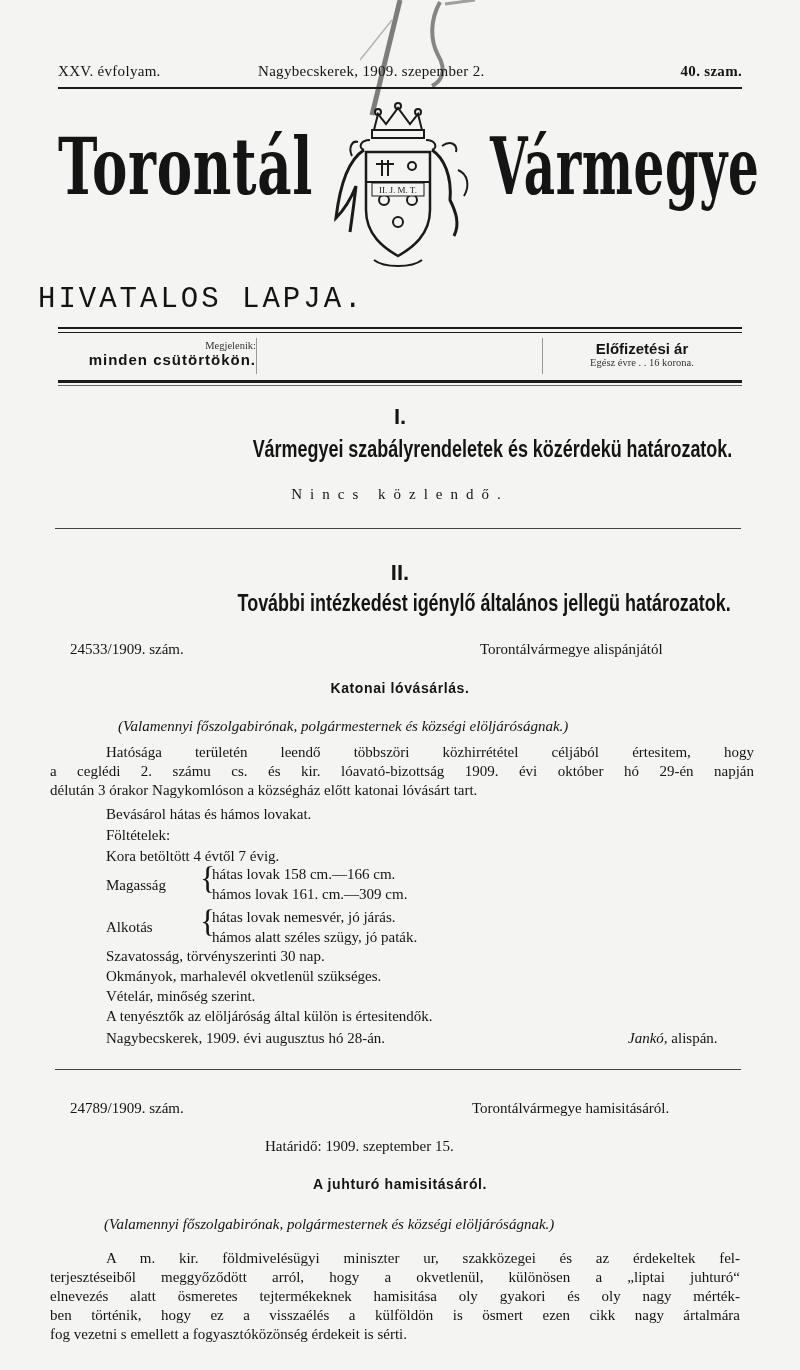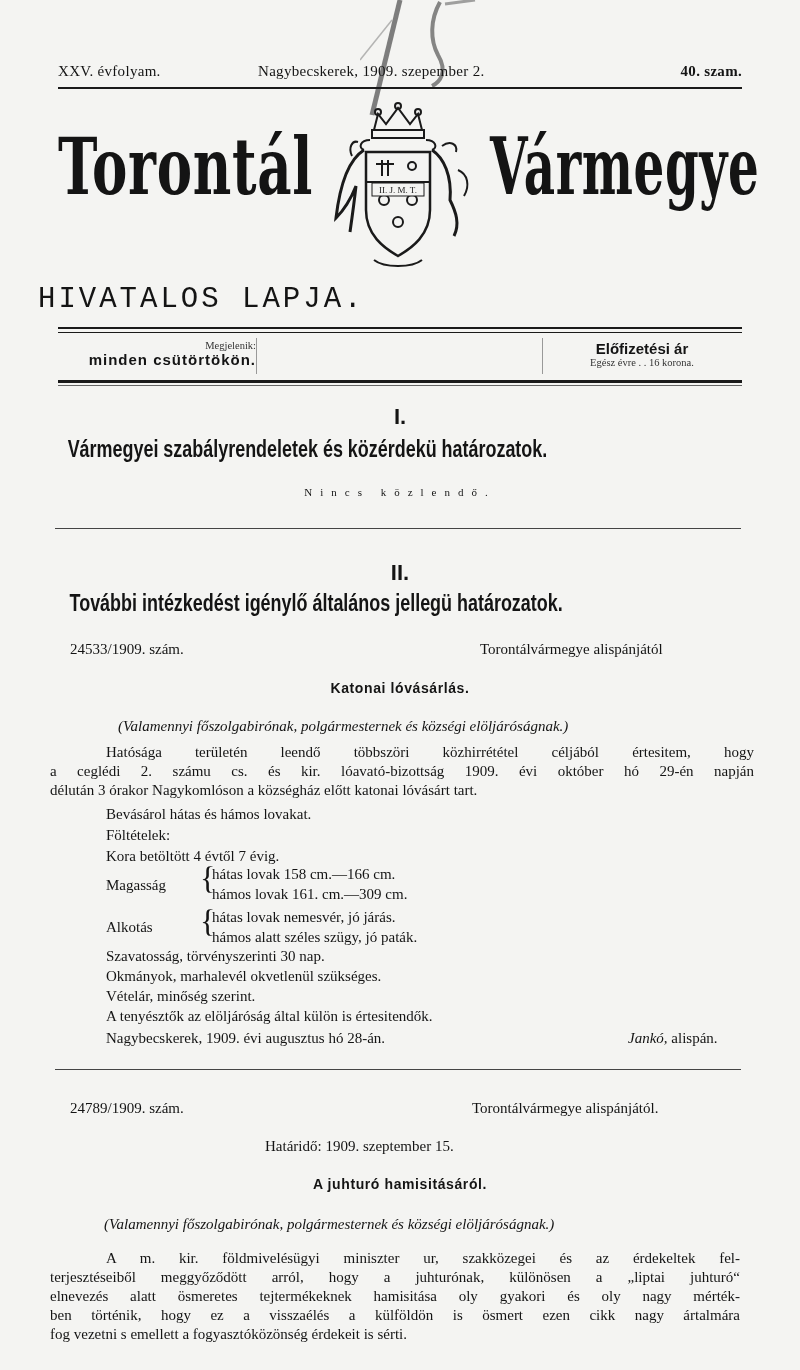--- a/index.html
+++ b/index.html
@@ -31,24 +31,24 @@
   .info .col { position: absolute; top: 4px; text-align: center; }
   .info .c1 { left: 0; width: 198px; text-align: right; }
   .info .c2 { left: 198px; width: 286px; }
   .info .c3 { left: 484px; width: 200px; }
   .info .vsep { position: absolute; top: 2px; width: 1px; height: 36px; background: #999; }
   .small-serif { font-family: "Liberation Serif", serif; font-size: 10.5px; color: #333; }
   .small-bold { font-family: "Liberation Sans", sans-serif; font-size: 15px; font-weight: bold; letter-spacing: 1px; }
 
   .section-num { left: 0; width: 800px; text-align: center; font-family: "Liberation Sans", sans-serif;
                  font-weight: bold; font-size: 22px; }
-  .section-title { left: 0; width: 800px; text-align: left; font-family: "Liberation Sans", sans-serif;
+  .section-title { left: 0; width: 800px; text-align: right; font-family: "Liberation Sans", sans-serif;
                    font-weight: bold; font-size: 23px; }
   .section-title span { display: inline-block; transform: scaleX(0.78); }
-  .spaced { left: 0; width: 800px; text-align: center; font-size: 11px; letter-spacing: 8px; }
+  .spaced { left: 0; width: 800px; text-align: center; font-size: 15px; letter-spacing: 8px; }
 
   .line { font-size: 15px; line-height: 19px; white-space: nowrap; }
   .just { text-align: justify; text-align-last: justify; }
   .subhead { left: 0; width: 800px; text-align: center; font-family: "Liberation Sans", sans-serif;
              font-weight: bold; font-size: 14px; letter-spacing: 0.6px; }
   .italic { font-style: italic; }
   .brace { position: absolute; font-size: 15px; }
 
   .mark { left: 360px; top: 0; width: 120px; height: 120px; }
 </style>
@@ -160,22 +160,22 @@
 <div class="abs line" style="left:106px;top:947px">Szavatosság, törvényszerinti 30 nap.</div>
 <div class="abs line" style="left:106px;top:967px">Okmányok, marhalevél okvetlenül szükséges.</div>
 <div class="abs line" style="left:106px;top:987px">Vételár, minőség szerint.</div>
 <div class="abs line" style="left:106px;top:1007px">A tenyésztők az elöljáróság által külön is értesitendők.</div>
 <div class="abs line" style="left:106px;top:1029px">Nagybecskerek, 1909. évi augusztus hó 28-án.</div>
 <div class="abs line" style="left:628px;top:1029px"><span class="italic">Jankó,</span><span> alispán.</span></div>
 
 <div class="rule" style="left:55px;top:1069px;width:686px;height:1px;background:#444;"></div>
 
 <div class="abs line" style="left:70px;top:1099px">24789/1909. szám.</div>
-<div class="abs line" style="left:472px;top:1099px">Torontálvármegye alispánjától.</div>
+<div class="abs line" style="left:472px;top:1099px">Torontálvármegye hamisitásáról.</div>
 <div class="abs line" style="left:265px;top:1137px">Határidő: 1909. szeptember 15.</div>
 <div class="abs subhead" style="top:1176px">A juhturó hamisitásáról.</div>
 <div class="abs line italic" style="left:104px;top:1215px">(Valamennyi főszolgabirónak, polgármesternek és községi elöljáróságnak.)</div>
 
 <div class="abs line just" style="left:106px;top:1249px;width:634px">A m. kir. földmivelésügyi miniszter ur, szakközegei és az érdekeltek fel-</div>
-<div class="abs line just" style="left:50px;top:1268px;width:690px">terjesztéseiből meggyőződött arról, hogy a juhturónak, különösen a „liptai juhturó“</div>
+<div class="abs line just" style="left:50px;top:1268px;width:690px">terjesztéseiből meggyőződött arról, hogy a okvetlenül, különösen a „liptai juhturó“</div>
 <div class="abs line just" style="left:50px;top:1287px;width:690px">elnevezés alatt ösmeretes tejtermékeknek hamisitása oly gyakori és oly nagy mérték-</div>
 <div class="abs line just" style="left:50px;top:1306px;width:690px">ben történik, hogy ez a visszaélés a külföldön is ösmert ezen cikk nagy ártalmára</div>
 <div class="abs line" style="left:50px;top:1325px">fog vezetni s emellett a fogyasztóközönség érdekeit is sérti.</div>
 
 </body></html>

